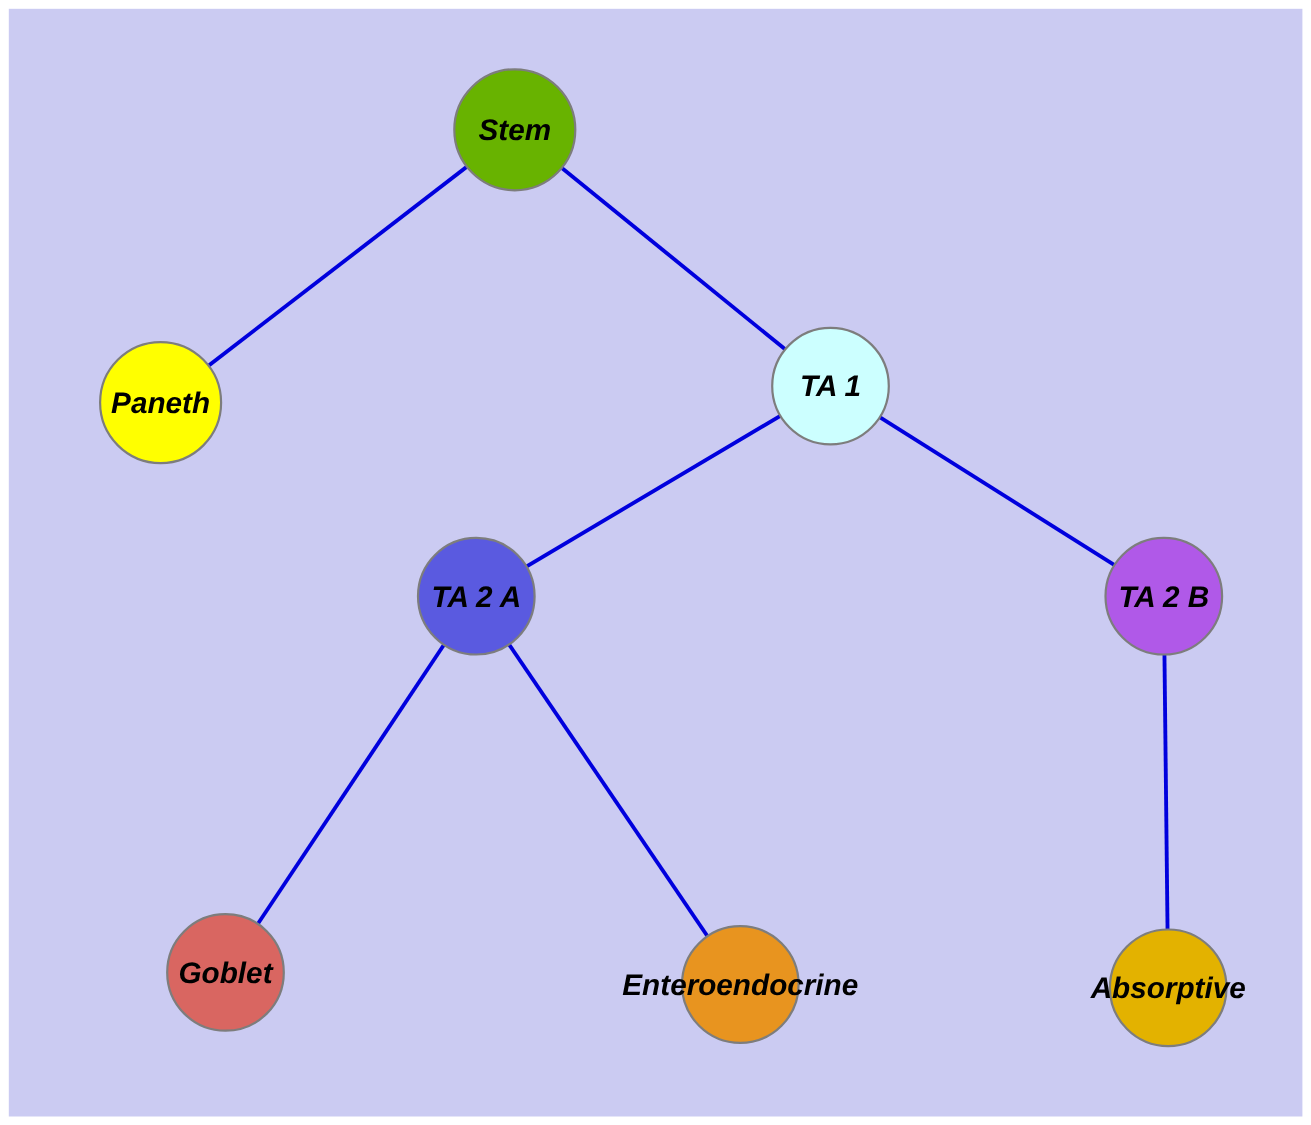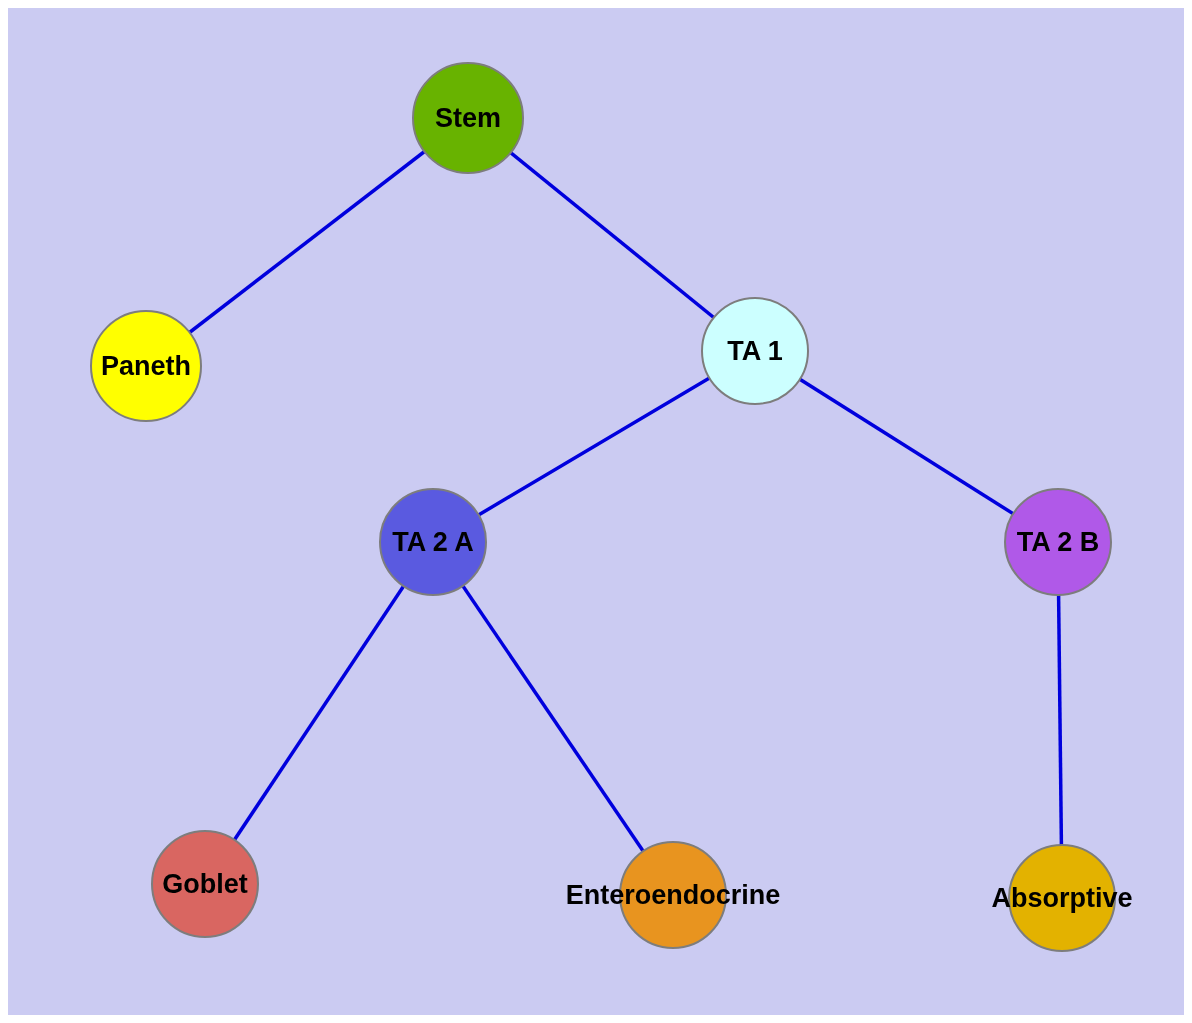--- a/index.html
+++ b/index.html
@@ -8,20 +8,21 @@
     background: #ffffff;
     width: 1192px;
     height: 1023px;
     overflow: hidden;
     font-family: "Liberation Sans", sans-serif;
   }
   .canvas {
     position: relative;
     width: 1040px;
     height: 1023px;
+    font-style: italic;
   }
   svg {
     display: block;
   }
   .node-label {
     font-family: "Liberation Sans", "DejaVu Sans", sans-serif;
     font-weight: bold;
     pointer-events: none;
   }
 </style>

